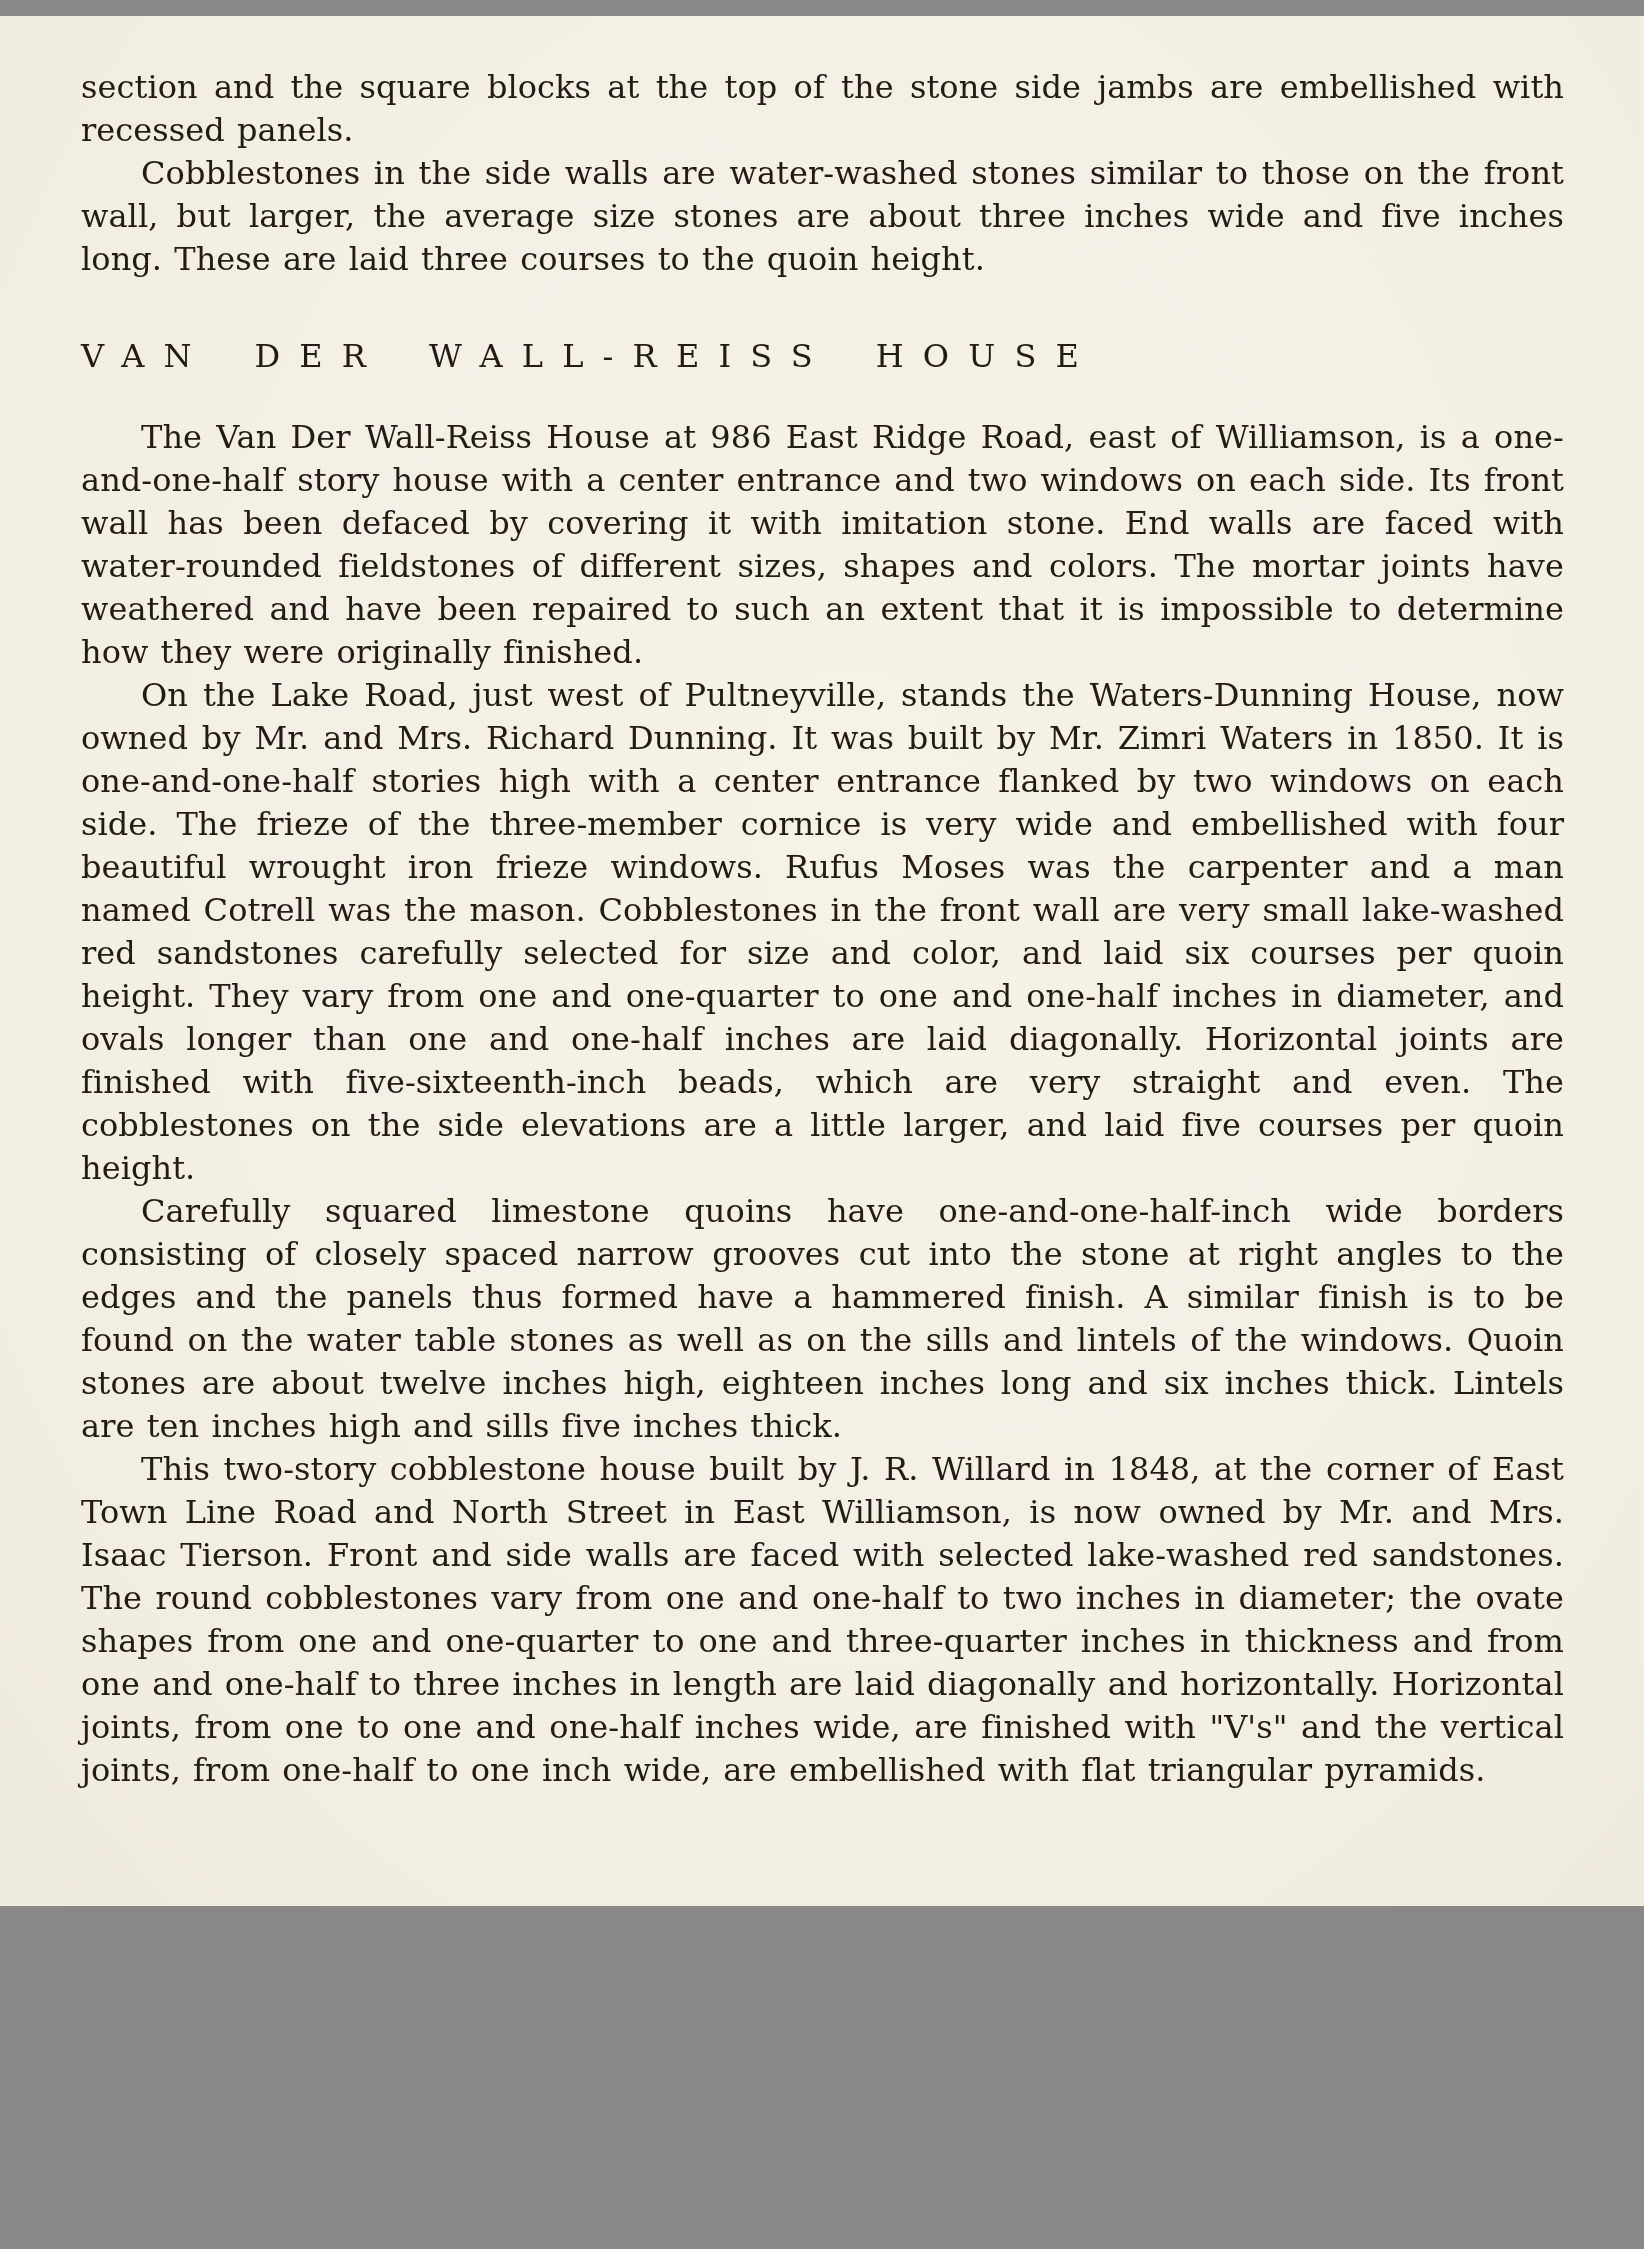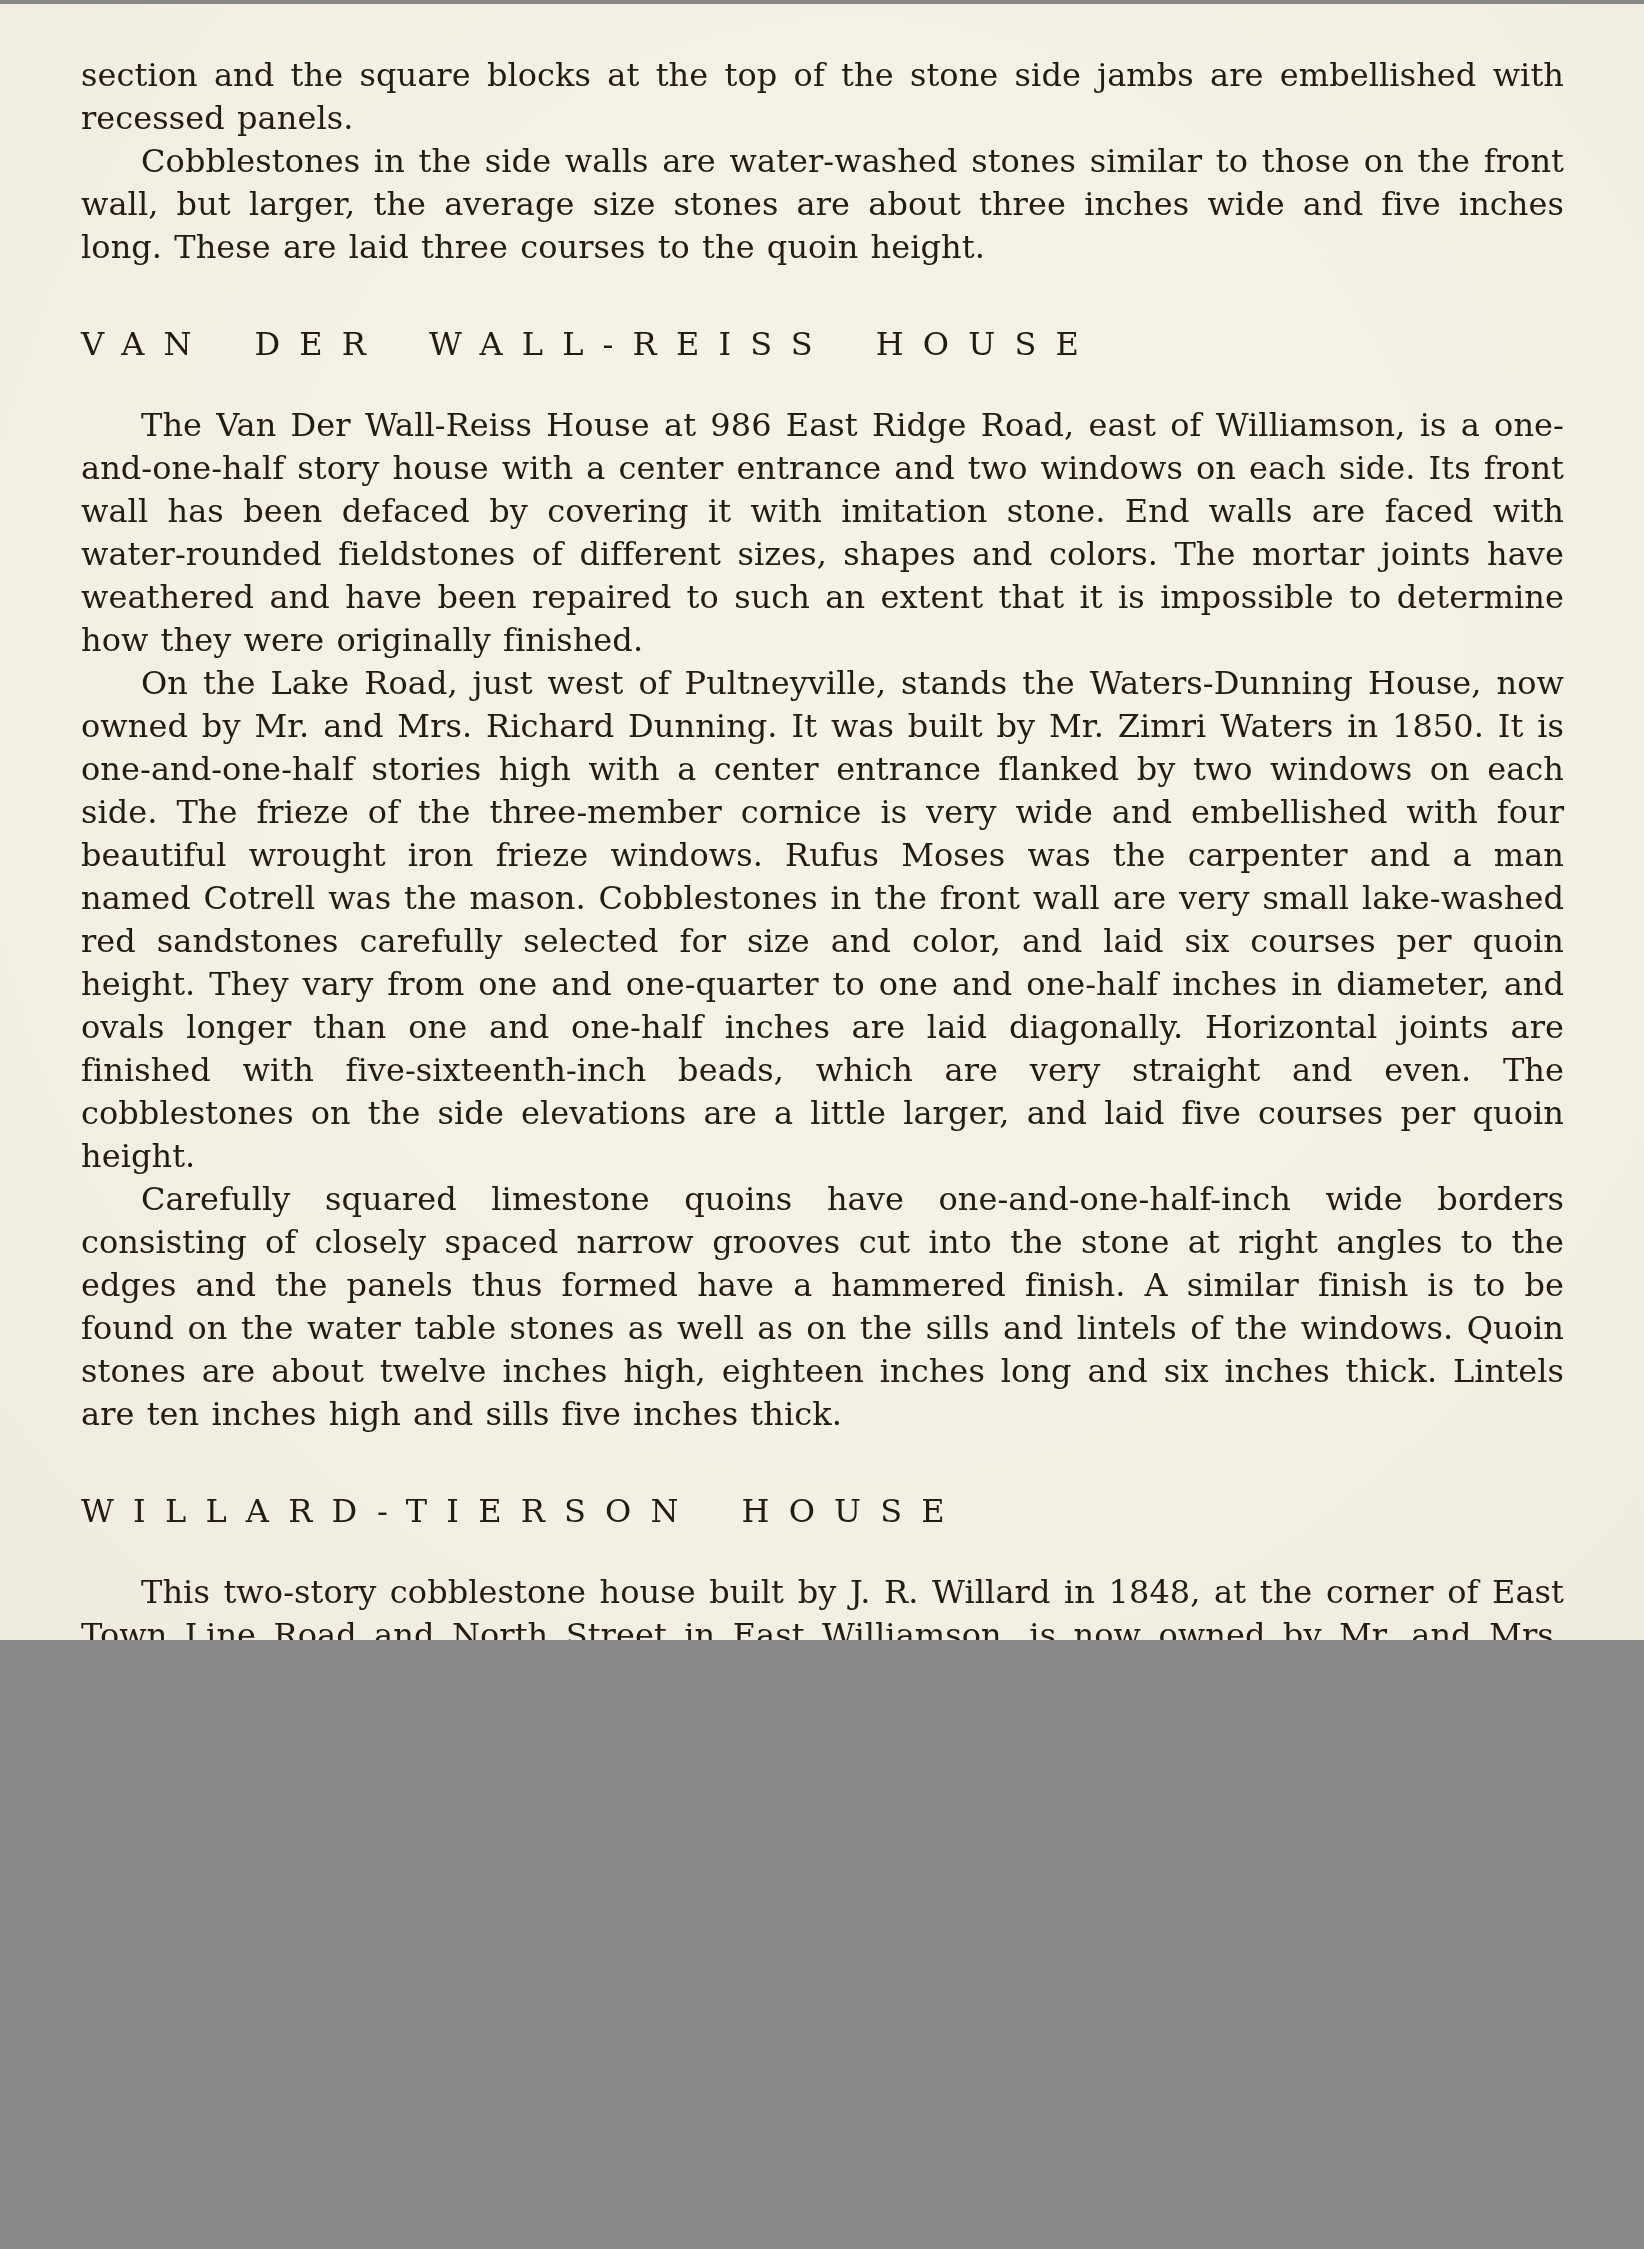--- a/index.html
+++ b/index.html
@@ -3,22 +3,22 @@
 <meta charset="utf-8">
 <style>
   html, body {
     margin: 0;
     padding: 0;
     background: #888;
   }
   .page {
     position: relative;
     width: 1645px;
-    height: 1636px;
-    margin: 4px auto;
+    height: 1890px;
+    margin: 16px auto;
     background: #f3f0e4;
     background-image: radial-gradient(ellipse at 52% 42%, #f5f3e8 0%, #f2efe3 62%, #edeaddcc 100%);
     overflow: hidden;
     font-family: "DejaVu Serif", "Liberation Serif", serif;
     color: #241c13;
   }
   .text-block {
     position: absolute;
     left: 81px;
     top: 0;
@@ -71,21 +71,20 @@
     <h2 class="heading">VAN DER WALL-REISS HOUSE</h2>
 
     <p class="body indent">The Van Der Wall-Reiss House at 986 East Ridge Road, east of Williamson, is a one-and-one-half story house with a center entrance and two windows on each side. Its front wall has been defaced by covering it with imitation stone. End walls are faced with water-rounded fieldstones of different sizes, shapes and colors. The mortar joints have weathered and have been repaired to such an extent that it is impossible to determine how they were originally finished.</p>
 
 
 
     <p class="body indent">On the Lake Road, just west of Pultneyville, stands the Waters-Dunning House, now owned by Mr. and Mrs. Richard Dunning. It was built by Mr. Zimri Waters in 1850. It is one-and-one-half stories high with a center entrance flanked by two windows on each side. The frieze of the three-member cornice is very wide and embellished with four beautiful wrought iron frieze windows. Rufus Moses was the carpenter and a man named Cotrell was the mason. Cobblestones in the front wall are very small lake-washed red sandstones carefully selected for size and color, and laid six courses per quoin height. They vary from one and one-quarter to one and one-half inches in diameter, and ovals longer than one and one-half inches are laid diagonally. Horizontal joints are finished with five-sixteenth-inch beads, which are very straight and even. The cobblestones on the side elevations are a little larger, and laid five courses per quoin height.</p>
 
     <p class="body indent">Carefully squared limestone quoins have one-and-one-half-inch wide borders consisting of closely spaced narrow grooves cut into the stone at right angles to the edges and the panels thus formed have a hammered finish. A similar finish is to be found on the water table stones as well as on the sills and lintels of the windows. Quoin stones are about twelve inches high, eighteen inches long and six inches thick. Lintels are ten inches high and sills five inches thick.</p>
 
-    <h2 class="heading">WILLARD-TIERSON HOUSE</h2>
 
     <p class="body indent">This two-story cobblestone house built by J. R. Willard in 1848, at the corner of East Town Line Road and North Street in East Williamson, is now owned by Mr. and Mrs. Isaac Tierson. Front and side walls are faced with selected lake-washed red sandstones. The round cobblestones vary from one and one-half to two inches in diameter; the ovate shapes from one and one-quarter to one and three-quarter inches in thickness and from one and one-half to three inches in length are laid diagonally and horizontally. Horizontal joints, from one to one and one-half inches wide, are finished with "V's" and the vertical joints, from one-half to one inch wide, are embellished with flat triangular pyramids.</p>
 
   </main>
 
   <div class="page-number">200</div>
 </div>
 
 
 </body></html>

